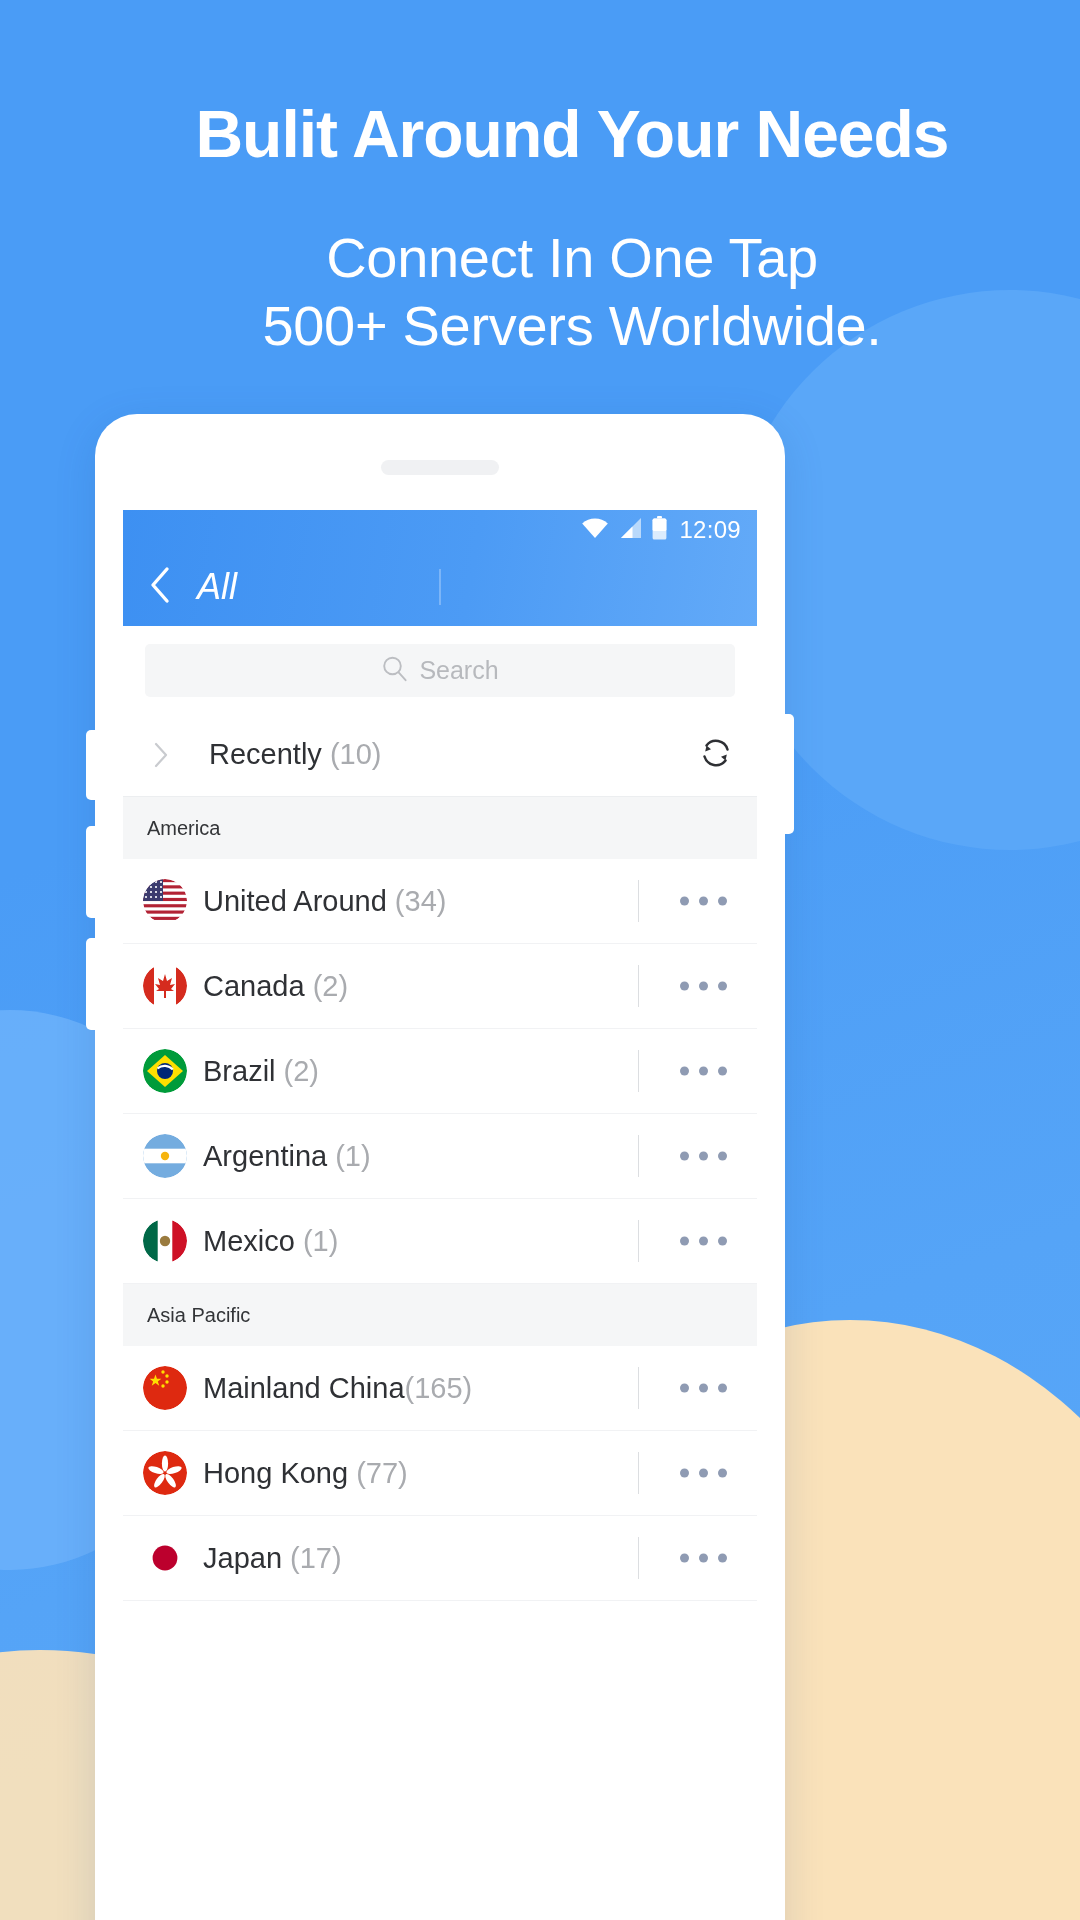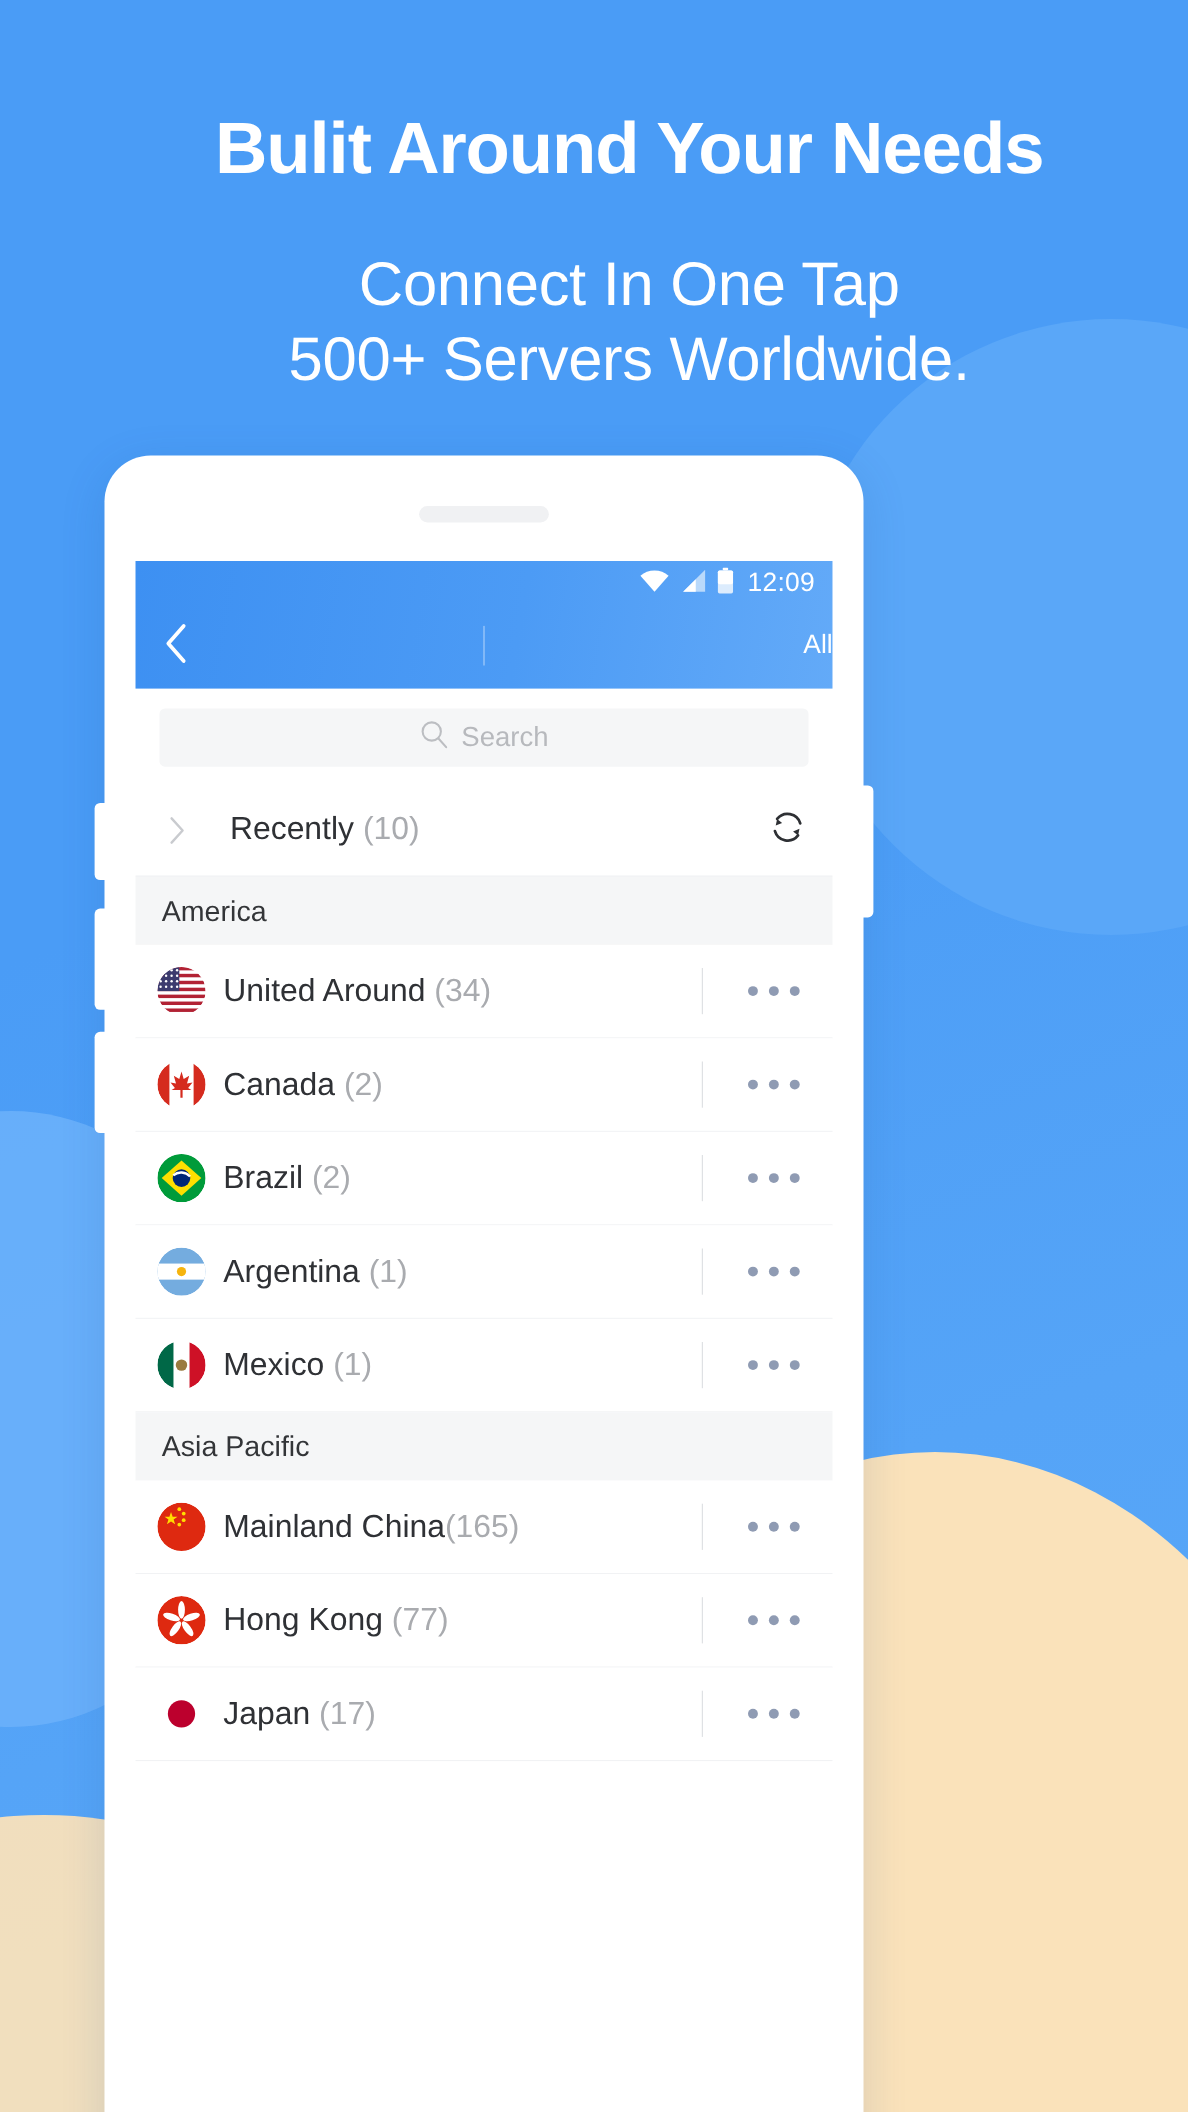--- a/index.html
+++ b/index.html
@@ -90,21 +90,21 @@
 
   #nav-row {
     display:flex; align-items:center; height:74px; position:relative;
   }
   #back-btn {
     width:74px; display:flex; align-items:center; justify-content:center;
     flex:0 0 auto;
   }
   #tabs { flex:1 1 auto; display:flex; align-items:center; height:100%; }
   .tab {
-    flex:1 1 0; text-align:right; font-size:24px; position:relative;
+    flex:1 1 0; text-align:left; font-size:36px; position:relative;font-style:italic;
   }
   #tab-all { color:#ffffff; }
   #tab-favorites { color:#c5def9; }
   #tab-divider {
     position:absolute; left:50%; top:50%; transform:translate(-50%,-50%);
     width:1px; height:36px; background:rgba(255,255,255,.55);
   }
 
   
   #search-wrap { padding:18px 22px 16px 22px; background:#fff; }
@@ -120,21 +120,21 @@
     padding:0 22px 0 18px; background:#fff;
     border-bottom:1px solid #eceef0;
   }
   #recently-chevron { width:40px; display:flex; align-items:center; justify-content:center; }
   #recently-label { font-size:29px; color:#2f3135; flex:1 1 auto; margin-left:28px; }
   #recently-label .cnt { color:#a9abaf; }
 
   
   .section-header {
     height:62px; background:#f5f6f7; display:flex; align-items:center;
-    padding-left:24px; font-size:26px; color:#333538;
+    padding-left:24px; font-size:20px; color:#333538;
   }
   .country-row {
     height:85px; display:flex; align-items:center;
     padding:0 0 0 20px; background:#ffffff;
     border-bottom:1px solid #f1f2f4;
     position:relative;
   }
   .flag {
     width:44px; height:44px; border-radius:50%;
     flex:0 0 auto; overflow:hidden; position:relative;

